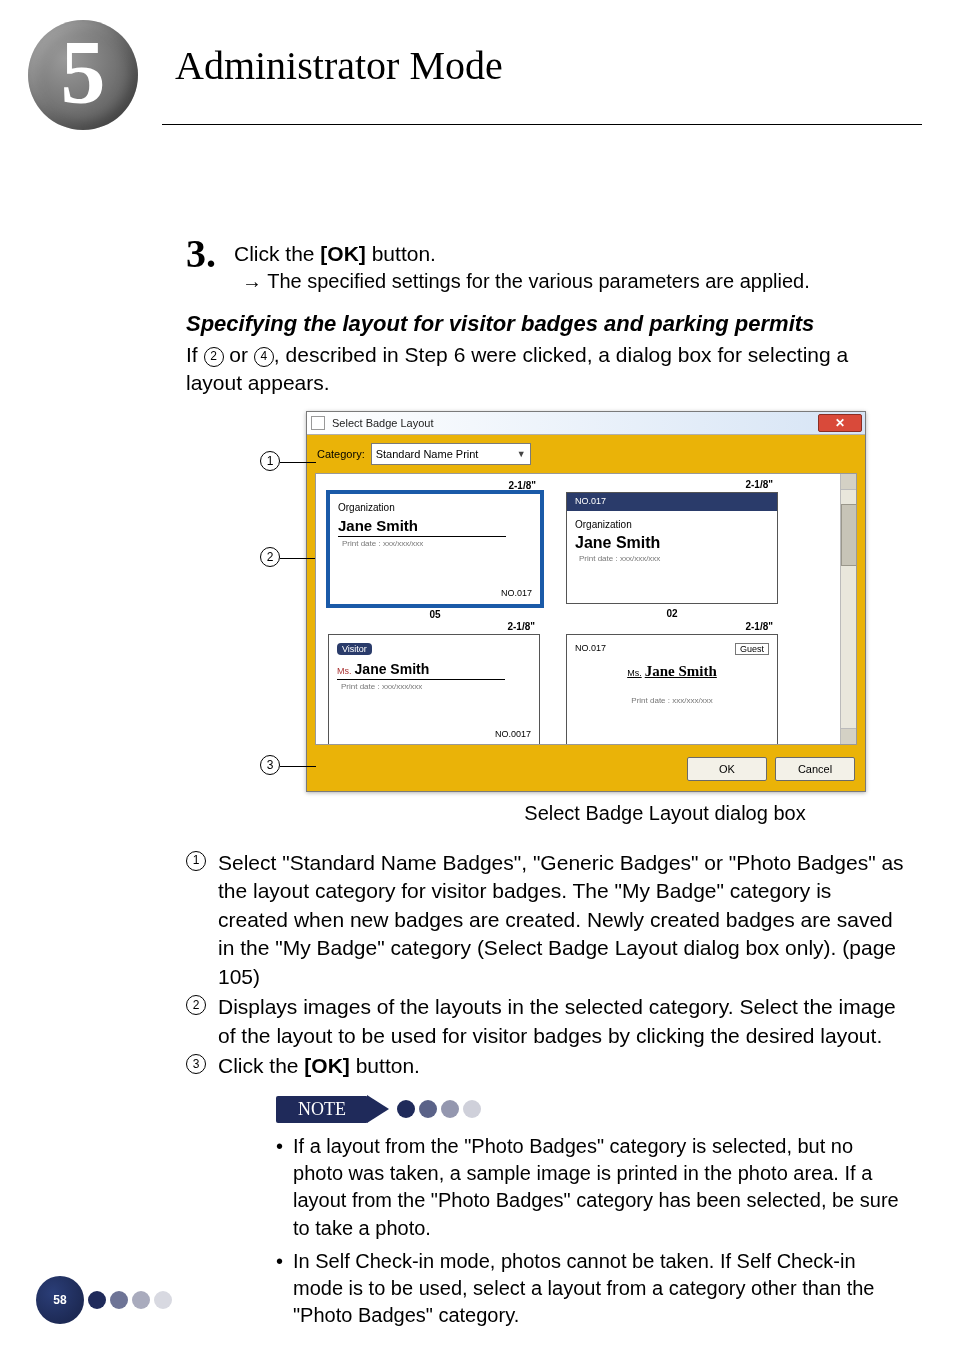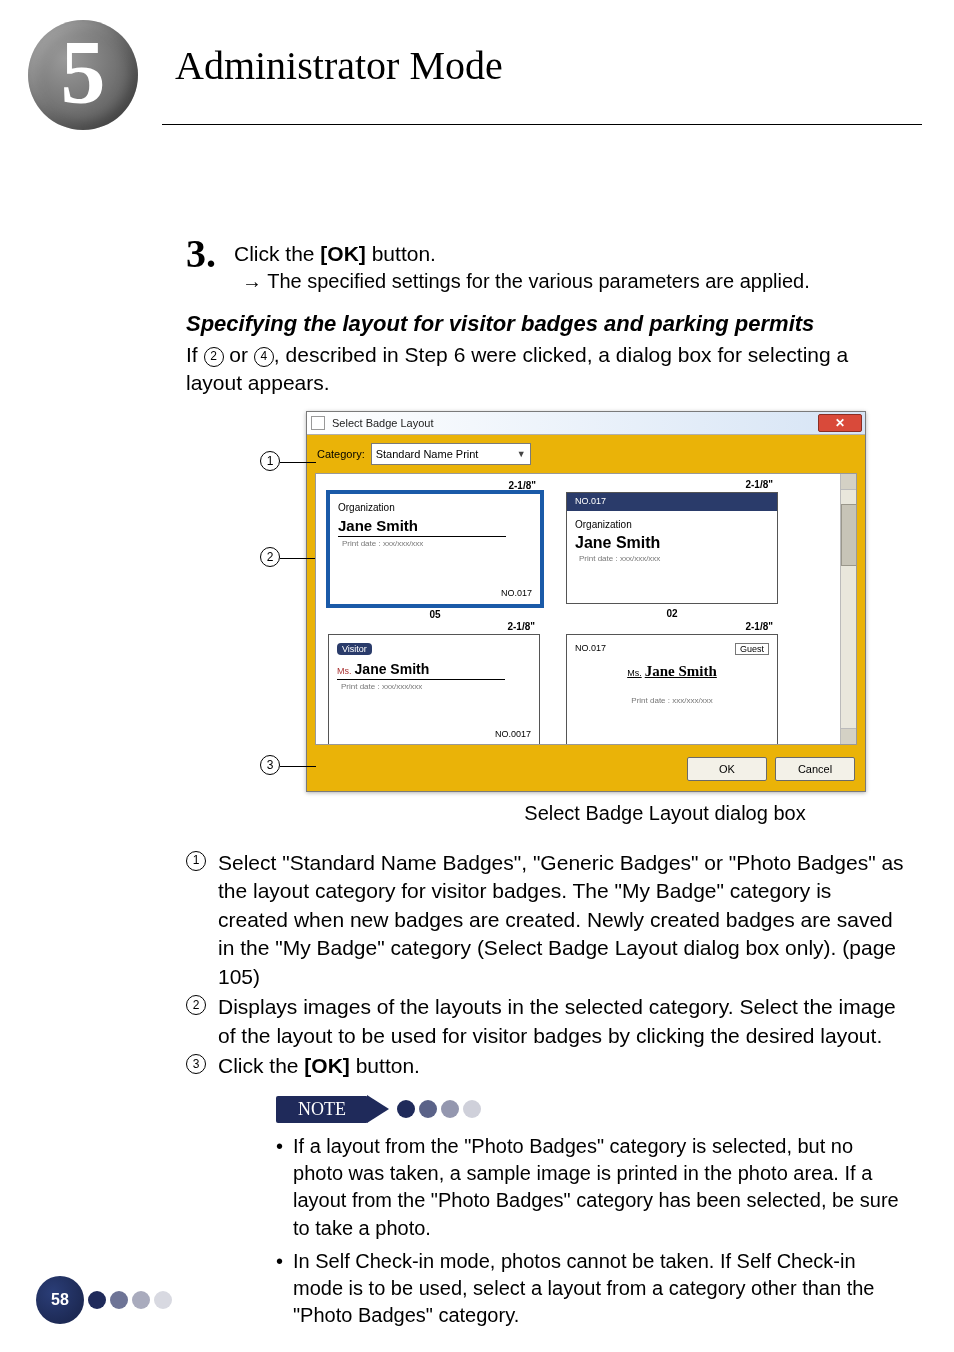--- a/index.html
+++ b/index.html
@@ -238,21 +238,21 @@
   .note-list .bullet{flex:0 0 auto;}
 
   .page-badge{
     position:absolute;left:36px;bottom:28px;
     display:flex;align-items:center;gap:4px;
   }
   .page-circle{
     width:48px;height:48px;border-radius:50%;
     background:radial-gradient(circle at 35% 35%, #2b3e78 0%, #1d2a55 70%);
     color:#fff;display:flex;align-items:center;justify-content:center;
-    font-weight:700;font-size:16px;
+    font-weight:700;font-size:12px;
   }
   .pd{width:18px;height:18px;border-radius:50%;}
   .pd1{background:#1f2a5a;}
   .pd2{background:#6e7496;}
   .pd3{background:#a9abbd;}
   .pd4{background:#d8d9e1;}
 
 </style>
 </head>
 <body>

